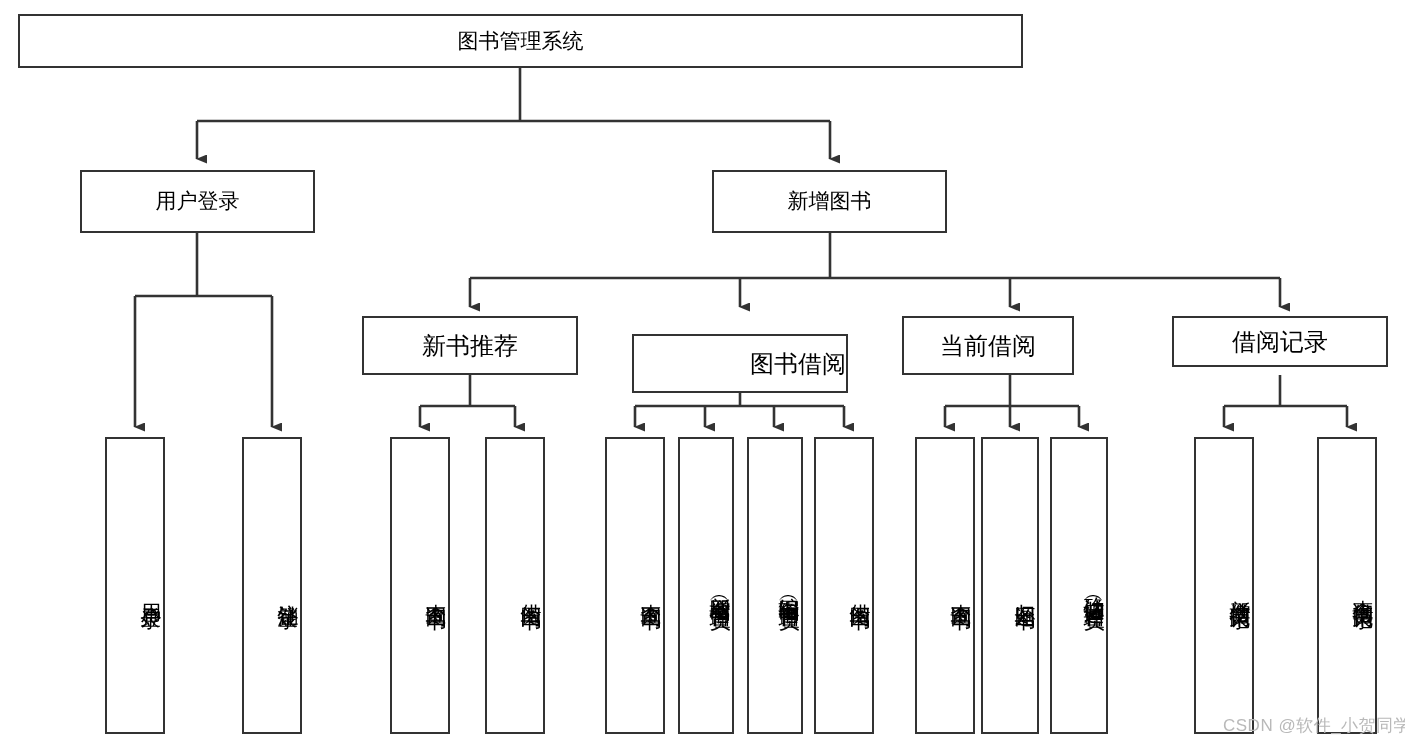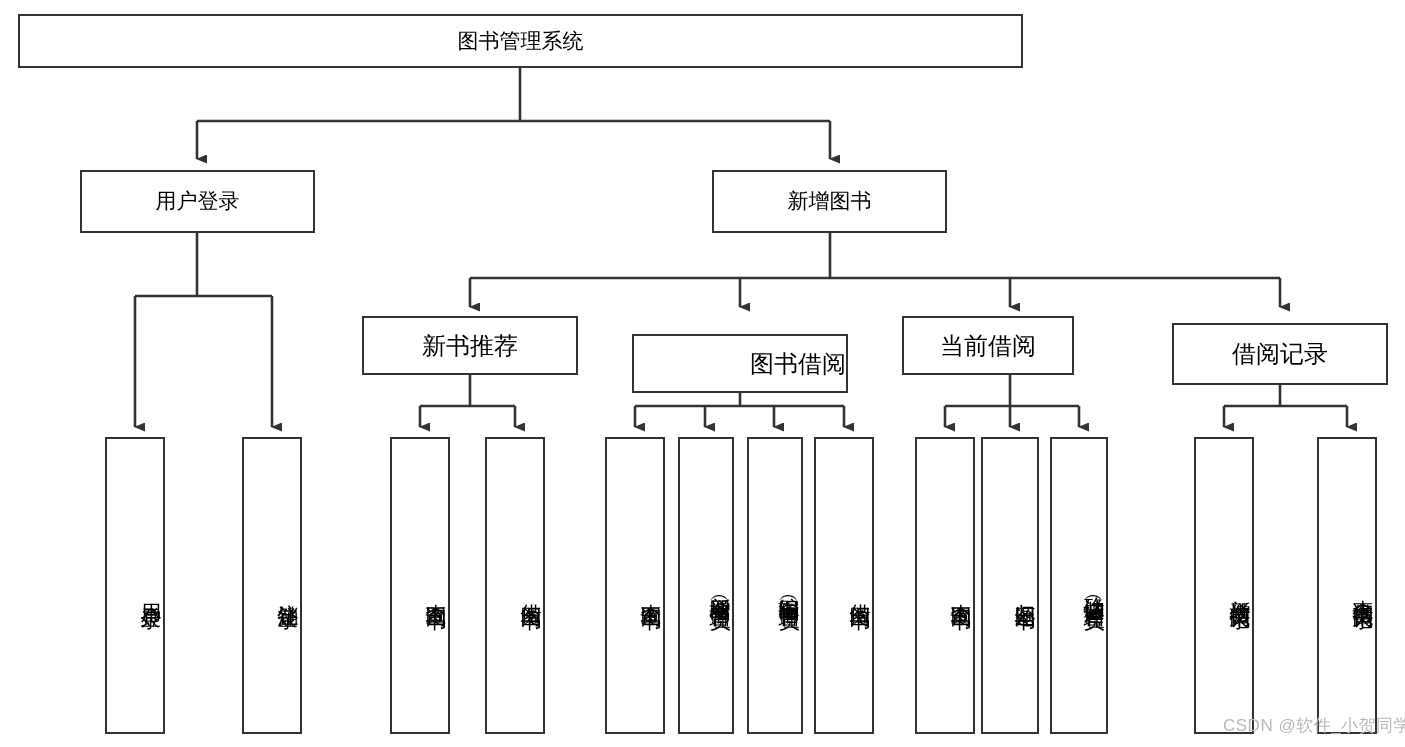--- a/index.html
+++ b/index.html
@@ -130,21 +130,21 @@
 
   <div class="node l2" style="left:362px; top:316px; width:216px; height:59px;">
     <span>新书推荐</span>
   </div>
   <div class="node l2" style="left:632px; top:334px; width:216px; height:59px;justify-content:flex-end;">
     <span>图书借阅</span>
   </div>
   <div class="node l2" style="left:902px; top:316px; width:172px; height:59px;">
     <span>当前借阅</span>
   </div>
-  <div class="node l2" style="left:1172px; top:323px; width:216px; height:62px;">
+  <div class="node l2" style="left:1172px; top:316px; width:216px; height:51px;">
     <span>借阅记录</span>
   </div>
 
   <div class="node leaf" style="left:105px; top:437px; width:60px; height:297px;">
     <span>用户登录</span>
   </div>
   <div class="node leaf" style="left:242px; top:437px; width:60px; height:297px;">
     <span>注销登录</span>
   </div>
 

